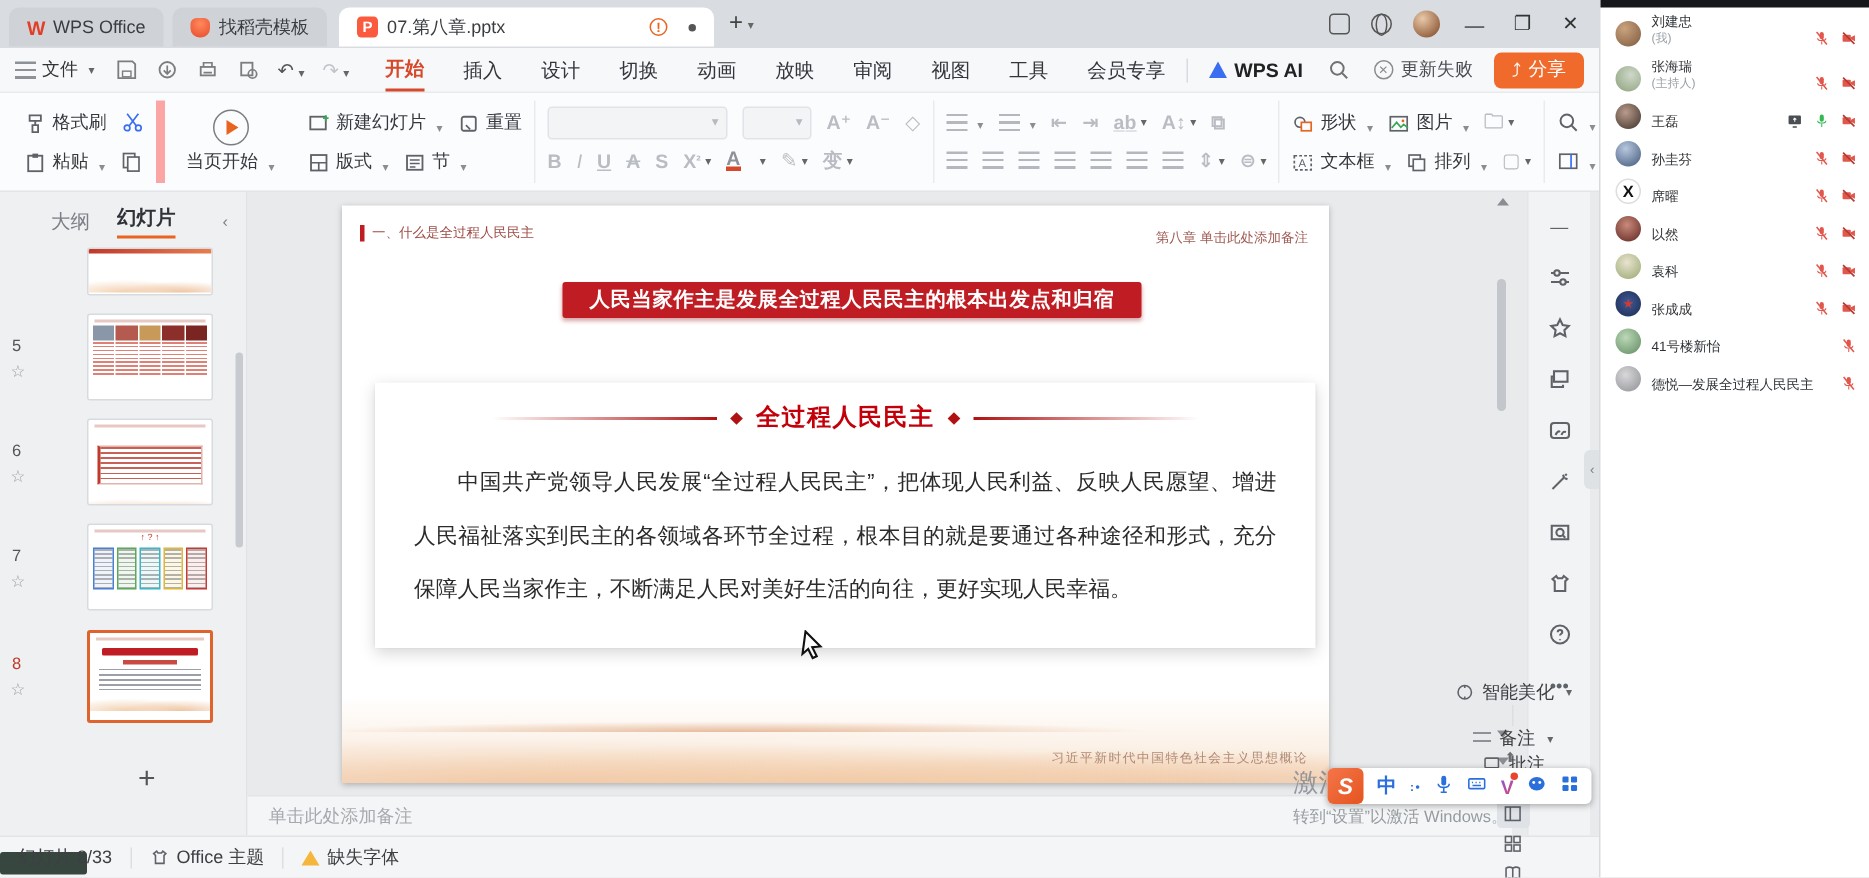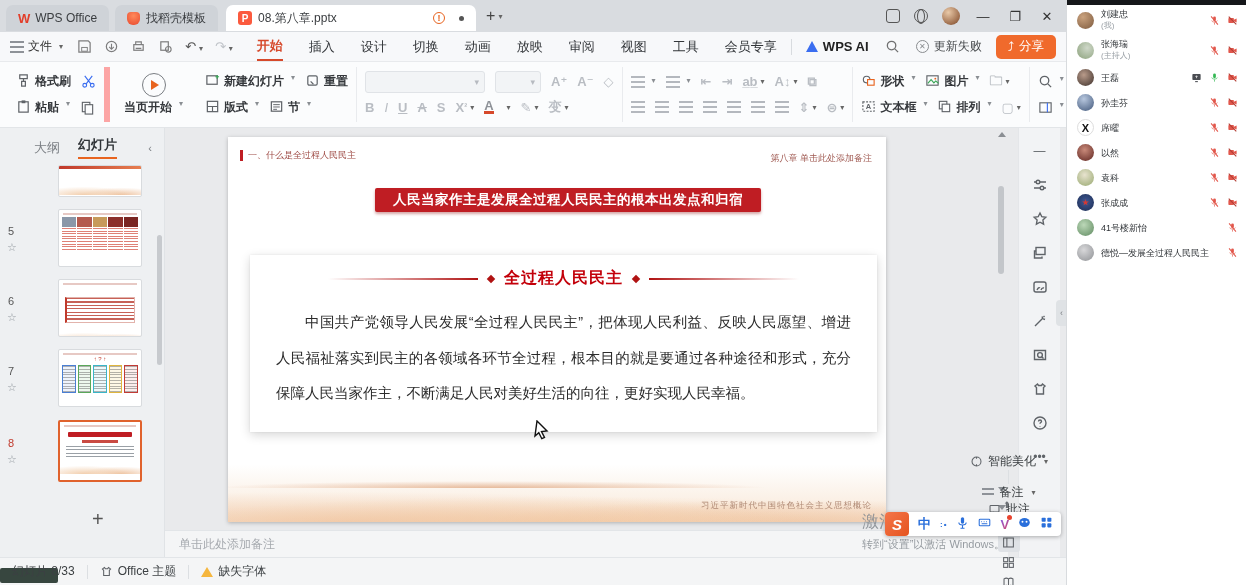--- a/index.html
+++ b/index.html
@@ -43,21 +43,21 @@
   .mb-right { margin-left:auto; display:flex; align-items:center; gap:14px; }
   .updfail { display:flex; align-items:center; gap:5px; color:#4a4d50; font-size:12px; }
   .updfail .x-circ { width:13px; height:13px; border-radius:50%; border:1.3px solid #8a8d90; color:#8a8d90; font-size:8px; line-height:12px; text-align:center; }
   .share-btn { background:#f06a2c; color:#fff; border:none; border-radius:5px; height:24px; padding:0 12px; font-size:12.5px; display:flex; align-items:center; gap:5px; }
 
   
   .ribbon { position:absolute; left:0; top:62px; width:1066px; height:66px; background:#fbfcfd; border-bottom:1px solid #e2e5e8; display:flex; align-items:stretch; padding:5px 8px; }
   .rgroup { display:flex; flex-direction:column; justify-content:space-between; padding:2px 8px; position:relative; }
   .rgroup + .rgroup { border-left:1px solid #e9ebee; }
   .rrow { display:flex; align-items:center; gap:10px; height:26px; }
-  .rbtn { display:flex; align-items:flex-start; gap:4px; color:#35383c; font-size:12px; white-space:nowrap;font-weight:bold; }
+  .rbtn { display:flex; align-items:flex-end; gap:4px; color:#35383c; font-size:12px; white-space:nowrap; }
   .rbtn svg { width:15px; height:15px; }
   .rbtn .caret { color:#8a8e93; }
   .play-group { align-items:center; justify-content:center; display:flex; flex-direction:column; gap:2px; padding:0 14px; border-left:6px solid #fca5a5; }
   .play-circle { width:24px; height:24px; border-radius:50%; border:1.6px solid #7a7e83; display:flex; align-items:center; justify-content:center; }
   .play-tri { width:0; height:0; border-left:8px solid #e8641f; border-top:5px solid transparent; border-bottom:5px solid transparent; margin-left:2px; }
   .fontbox { width:120px; height:22px; border:1px solid #e0e3e7; border-radius:3px; background:#f2f4f6; display:flex; align-items:center; justify-content:flex-end; padding:0 5px; color:#b6bac0; font-size:9px; }
   .sizebox { width:46px; }
   .glyphbtn { color:#b9bdc3; font-size:13px; font-weight:bold; display:flex; align-items:center; }
   .glyphbtn.u { text-decoration:underline; } .glyphbtn.i { font-style:italic; font-weight:normal; }
   .glyphbtn.strike { text-decoration:line-through; }
@@ -144,21 +144,21 @@
   .view-ico svg { width:13px; height:13px; stroke:#5f6368; fill:none; stroke-width:1.3; }
   .play-btn-sb { width:24px; height:19px; background:#e8641f; border-radius:3px; display:flex; align-items:center; justify-content:center; margin-left:6px; }
   .play-btn-sb .tri { width:0; height:0; border-left:7px solid #fff; border-top:4.5px solid transparent; border-bottom:4.5px solid transparent; margin-left:1px; }
   .zoom-slider { width:80px; height:2px; background:#c6c9cd; border-radius:1px; position:relative; margin:0 10px; }
   .zoom-knob { position:absolute; left:30%; top:-4px; width:10px; height:10px; border-radius:50%; background:#fff; border:1px solid #b4b8bc; box-shadow:0 1px 2px rgba(0,0,0,.2); }
   .zoom-pm { font-size:15px; color:#55585c; padding:0 6px; }
 
   
   .participants { position:absolute; left:1066px; top:0; width:180px; height:585px; background:#fff; border-left:1px solid #d8dbde; }
   .pp-topbar { height:5px; background:#15171a; }
-  .prow { display:flex; align-items:center; padding:4px 8px 4px 10px; }
+  .prow { display:flex; align-items:flex-end; padding:4px 8px 4px 10px; }
   .pav { width:17px; height:17px; border-radius:50%; flex:none; margin-right:7px; display:flex; align-items:center; justify-content:center; font-size:11px; font-weight:bold; color:#111; }
   .pnames { display:flex; flex-direction:column; line-height:10px; }
   .pname { font-size:9px; color:#2f3337; }
   .prole { font-size:8px; color:#9aa0a6; margin-top:2px; }
   .picons { margin-left:auto; display:flex; align-items:center; gap:7px; }
   .picons svg { width:11px; height:11px; }
   .prow:nth-of-type(2) .pav { background:radial-gradient(circle at 35% 30%, #caa27e, #7d5a3e); }
   .prow:nth-of-type(3) .pav { background:radial-gradient(circle at 60% 35%, #cfd8c9, #8aa07a); }
   .prow:nth-of-type(4) .pav { background:radial-gradient(circle at 40% 35%, #b99b8a, #3c2f2a); }
   .prow:nth-of-type(5) .pav { background:radial-gradient(circle at 40% 30%, #b7c7de, #41577a); }
@@ -189,21 +189,21 @@
   <div class="tab inactive">
     <span class="wlogo">W</span>
     <span>WPS Office</span>
   </div>
   <div class="tab inactive">
     <span class="shell-ico"></span>
     <span>找稻壳模板</span>
   </div>
   <div class="tab active">
     <span class="ptile">P</span>
-    <span>08.第八章.pptx</span>
+    <span>07.第八章.pptx</span>
     <span class="warn-dot">!</span>
     <span class="mod-dot"></span>
   </div>
   <span class="newtab">+</span>
   <span class="newtab-caret">▾</span>
   <div class="tb-right">
     <span class="tb-ico"></span>
     <span class="tb-globe"></span>
     <span class="tb-avatar"></span>
     <span class="winbtn">—</span>

